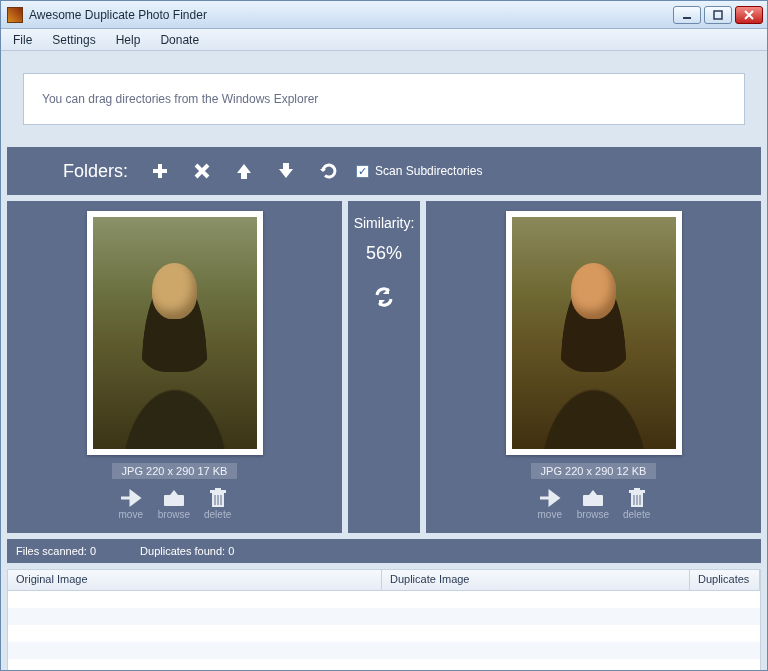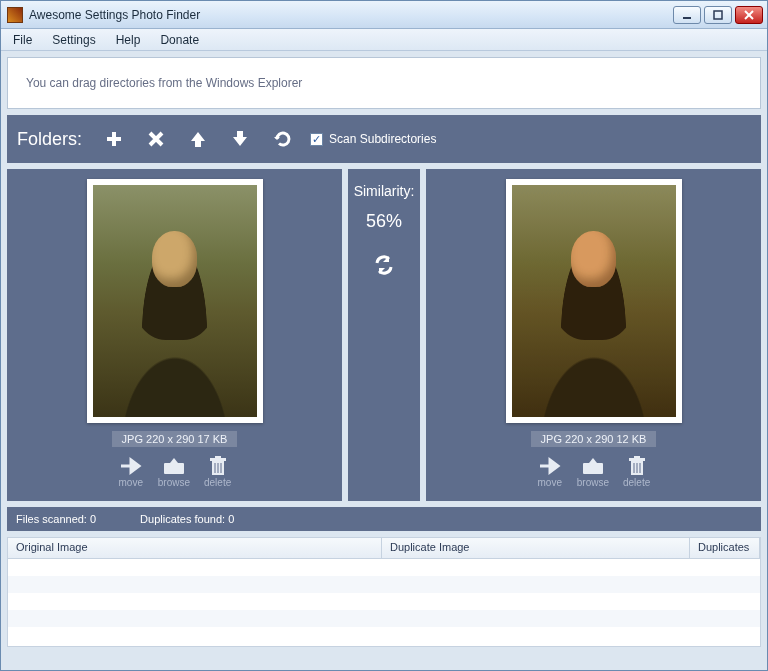--- a/index.html
+++ b/index.html
@@ -46,40 +46,40 @@
     background: linear-gradient(180deg,#eef4fb,#dde8f4);
     display: flex;
     align-items: center;
     padding: 0 4px;
     border-bottom: 1px solid #b8c9dd;
     gap: 4px;
   }
   .menubar .menuitem { padding: 2px 8px; color:#1a2b3c; }
 
   .hintbox {
-    margin: 6px;
+    margin: 22px;
     background: #fff;
     border: 1px solid #b7c6d7;
     padding: 14px 18px;
     color:#666e86;
     font-size: 12px;
     height: 52px;
     display:flex; align-items:center;
   }
 
   .foldersbar {
     margin: 0 6px;
     background: #5e6d8c;
     height: 48px;
     display: flex;
     align-items: center;
     padding: 0 10px;
     color: #fff;
   }
-  .foldersbar .label { font-size: 18px; margin-right: 18px; }
+  .foldersbar .label { font-size: 18px; margin-right: 18px; margin-left: 46px; }
   .iconbtn {
     width: 28px; height: 28px;
     display:flex; align-items:center; justify-content:center;
     margin-right: 14px;
     color:#fff;
   }
   .startbtn {
     height: 28px;
     padding: 0 22px;
     background: linear-gradient(180deg,#f3f7fc,#dbe7f4);
@@ -189,21 +189,21 @@
     height: 88px;
   }
   .tablebody .row { height:17px; }
   .tablebody .row:nth-child(even){ background:#f4f7fb;}
 </style>
 </head>
 <body>
 
 <div class="titlebar">
   <div class="appicon"></div>
-  <div class="title">Awesome Settings Photo Finder</div>
+  <div class="title">Awesome Duplicate Photo Finder</div>
   <div class="spacer"></div>
   <div class="winbtn">
     <svg width="10" height="10">
         <line x1="1" y1="8" x2="9" y2="8" stroke="#2b3a55" stroke-width="2"></line>
       </svg>
   </div>
   <div class="winbtn">
     <svg width="10" height="10">
         <rect x="1" y="1" width="8" height="8" fill="none" stroke="#2b3a55" stroke-width="1.5"></rect>
       </svg>

